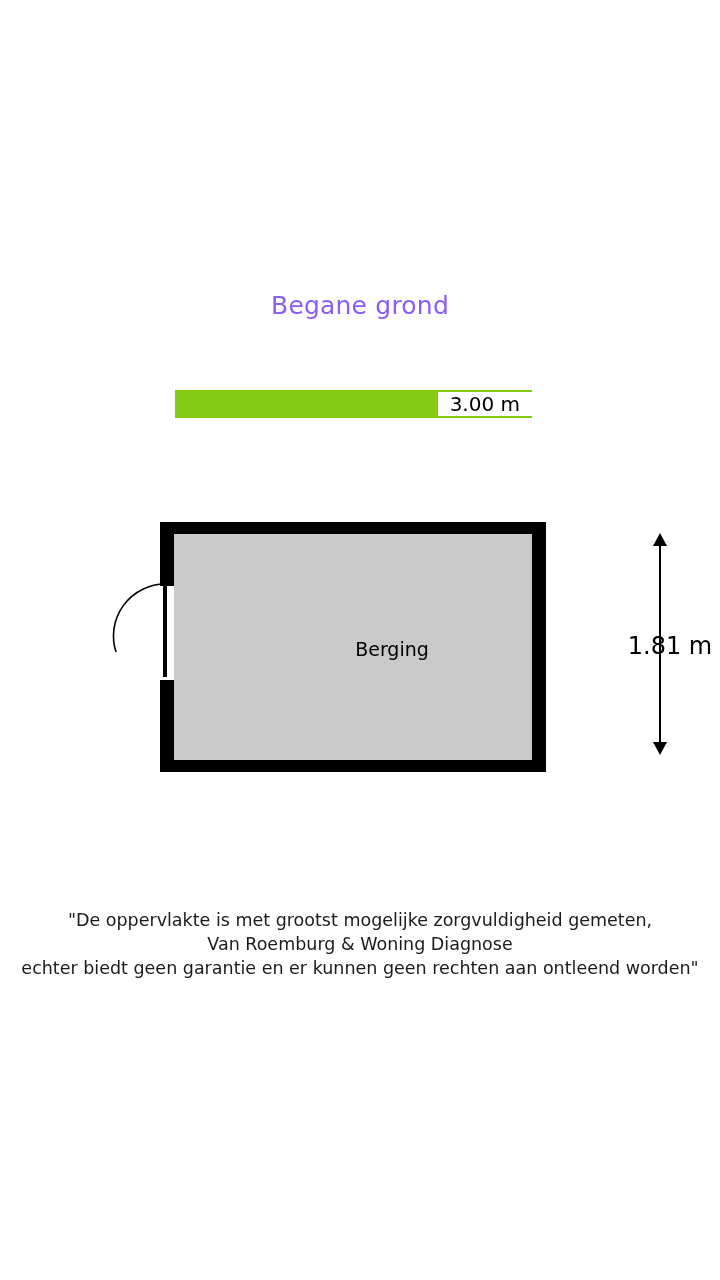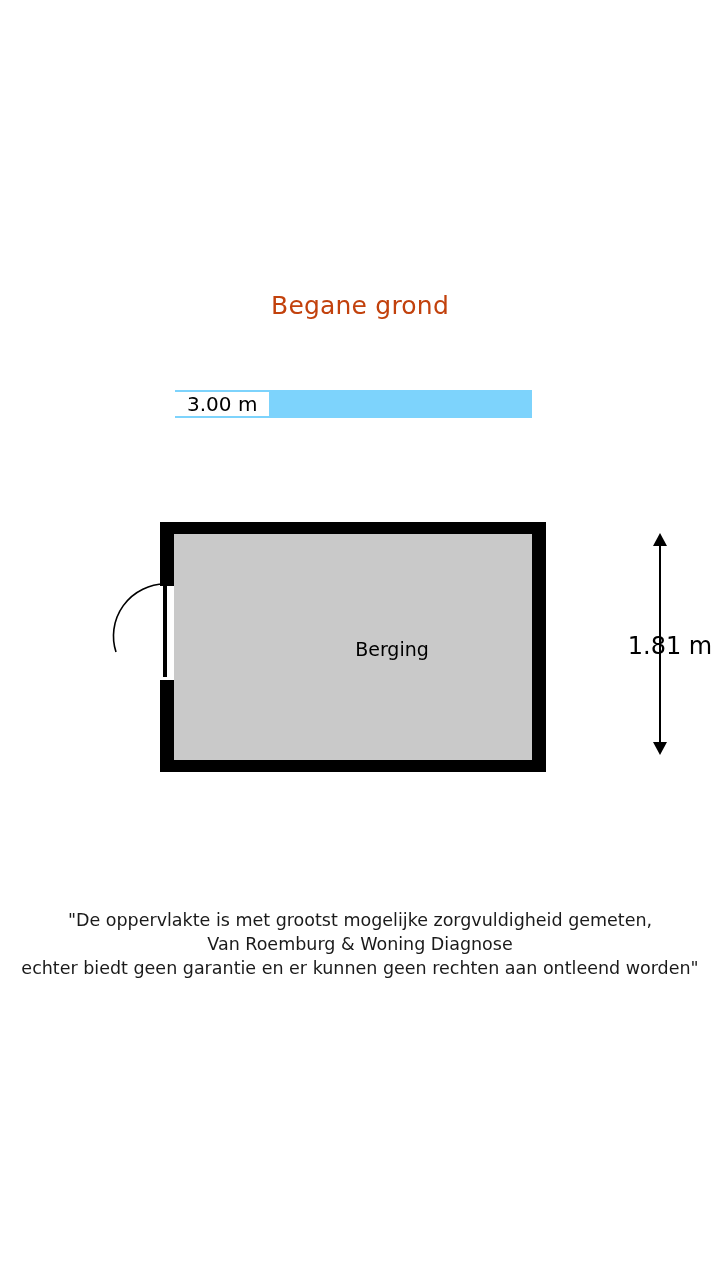--- a/index.html
+++ b/index.html
@@ -22,21 +22,21 @@
   }
 
   .title {
     position: absolute;
     top: 291px;
     left: 0;
     width: 720px;
     text-align: center;
     font-size: 25px;
     letter-spacing: 0.2px;
-    color: #c2410c;
+    color: #8b5cf6;
   }
 
   
   .dim-h {
     position: absolute;
     top: 390px;
     left: 175px;
     width: 357px;
     height: 30px;
   }
@@ -46,23 +46,23 @@
     left: 10px;
     right: 10px;
     height: 1.6px;
     background: #000;
   }
   .dim-h .label {
     position: absolute;
     top: 0;
     left: 0;
     width: 357px;
-    text-align: left;
+    text-align: right;
     font-size: 20px;
-    background: #7dd3fc;
+    background: #84cc16;
     line-height: 28px;
   }
   .dim-h .label span {
     background: #fff;
     padding: 0 12px;
   }
   .arrow-left, .arrow-right {
     position: absolute;
     top: 8px;
     width: 0; height: 0;

